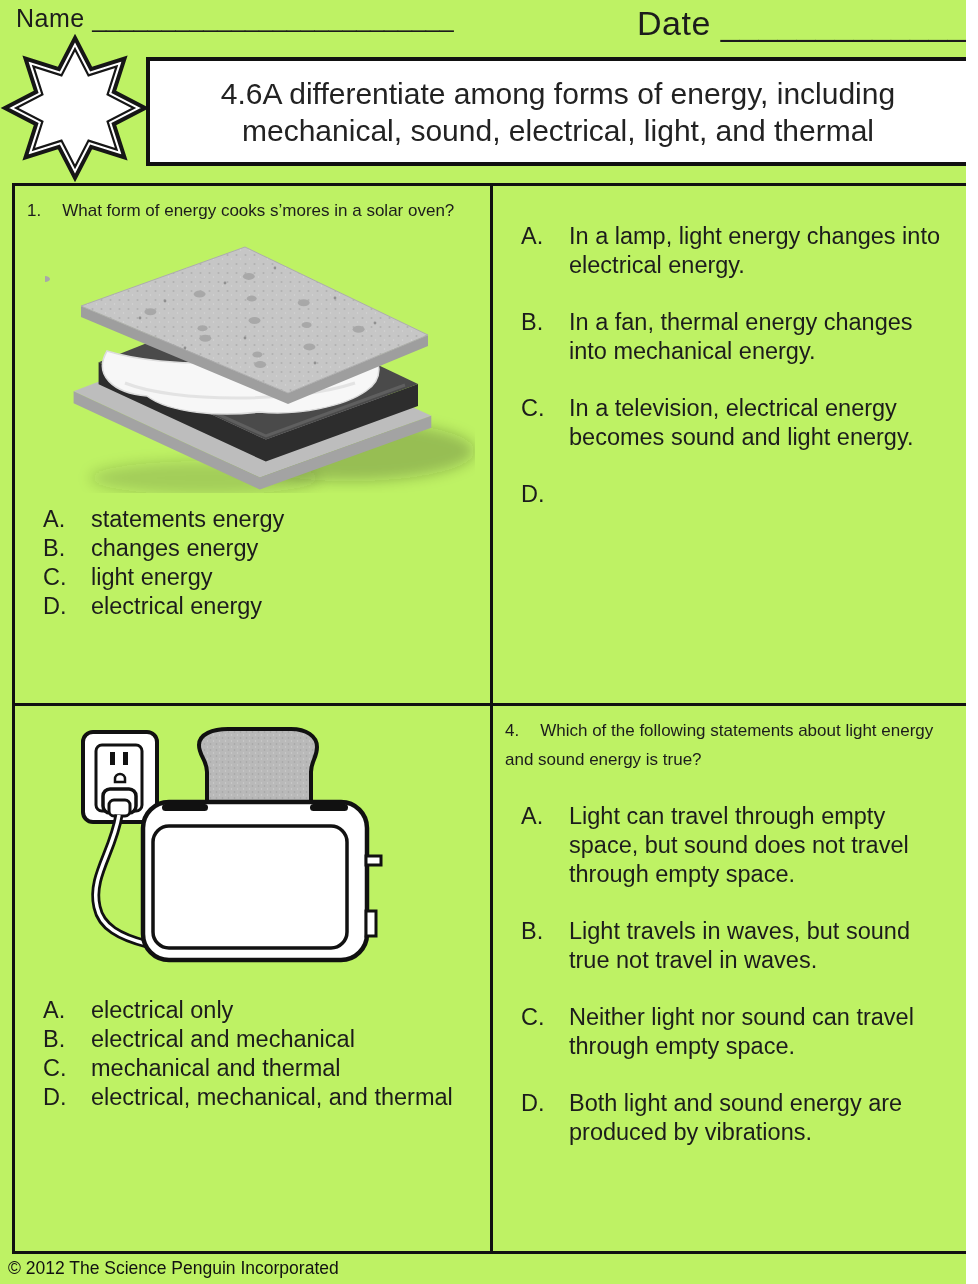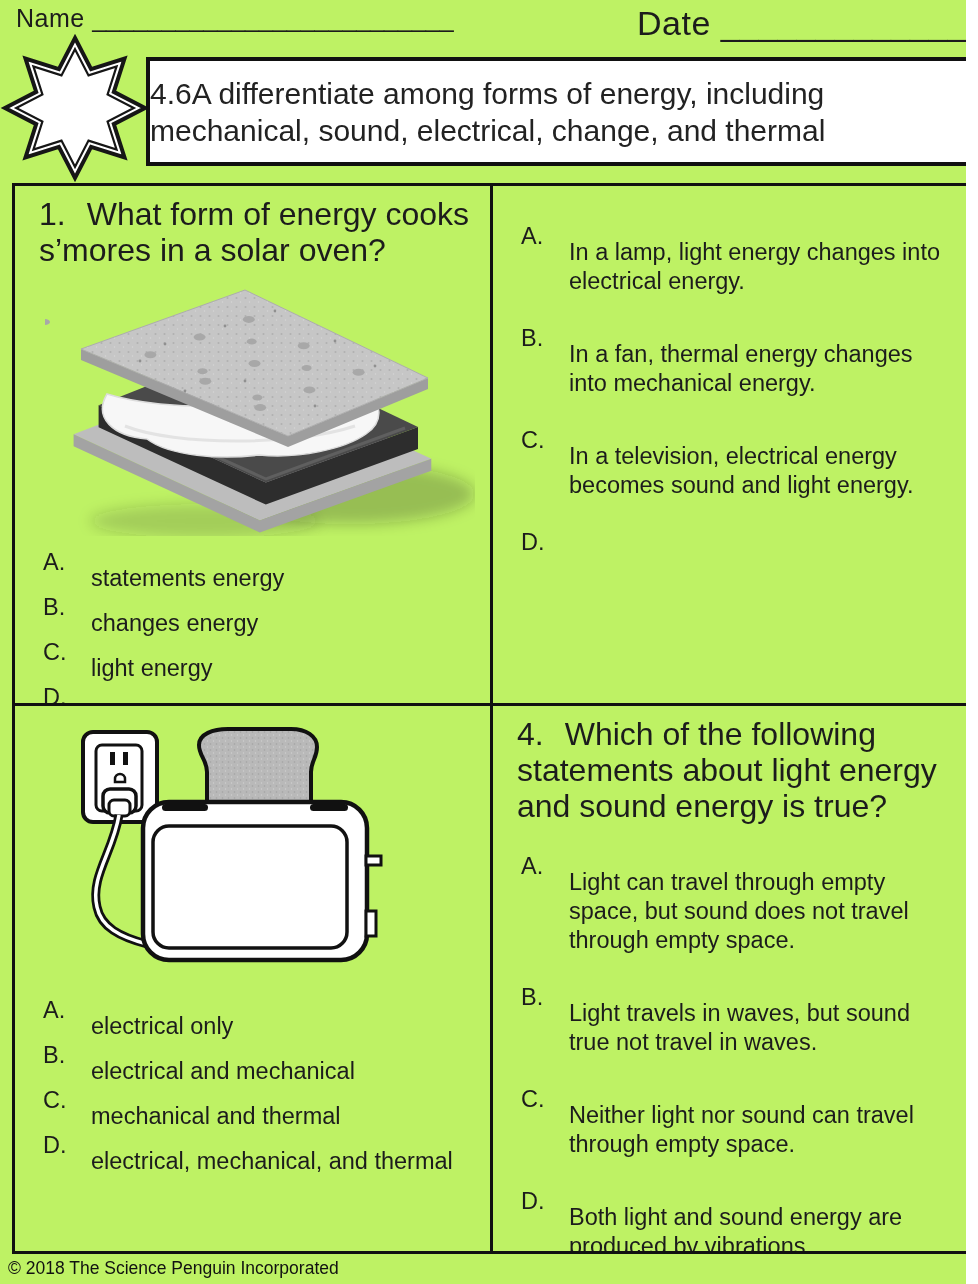--- a/index.html
+++ b/index.html
@@ -11,39 +11,39 @@
   
   .name-line { position:absolute; top:4px; left:16px; font-size:25px; letter-spacing:.5px; white-space:nowrap; }
   .date-line { position:absolute; top:4px; left:637px; font-size:34px; letter-spacing:.5px; white-space:nowrap; }
   .blank { letter-spacing:0; }
   
   .star-badge { position:absolute; left:0px; top:33px; width:150px; height:150px; }
   
   .title-box {
     position:absolute; left:146px; top:57px; width:824px; height:109px;
     border:4px solid #111; background:#fff;
-    display:flex; flex-direction:column; align-items:flex-start; justify-content:center;
+    display:flex; flex-direction:column; align-items:center; justify-content:center;
     font-size:30px; line-height:37px; text-align:center; color:#222;
   }
   
   .qtable {
     position:absolute; left:12px; top:183px; width:960px; height:1071px;
     border:3px solid #111;
     display:grid; grid-template-columns:478px 1fr; grid-template-rows:520px 1fr;
   }
   .cell { padding:8px 14px 8px 8px; overflow:hidden; }
   .cell.c1 { border-right:3px solid #111; border-bottom:3px solid #111; }
   .cell.c2 { border-bottom:3px solid #111; }
   .cell.c3 { border-right:3px solid #111; }
-  .question { margin:2px 0 0 16px; font-size:32px; line-height:36px; }
+  .question { margin:2px 0 0 4px; font-size:17px; line-height:29px; }
   .qnum { margin-right:21px; }
   .choices { margin-left:20px; margin-top:10px; }
   .choice { display:flex; font-size:23.5px; line-height:29px; }
   .choice .letter { flex:0 0 48px; }
-  .choice .ctext { flex:1;margin-top:16px; }
+  .choice .ctext { flex:1; }
   .choices.spaced { margin-top:28px; }
   .choices.spaced .choice + .choice { margin-top:28px; }
   .smore-wrap { margin:18px 0 4px 22px; width:430px; height:250px; }
   .toaster-wrap { margin:10px 0 0 52px; width:370px; height:240px; }
   .choices.after-img { margin-top:12px; }
   .choices.after-toaster { margin-top:32px; }
   
   .footer { position:absolute; left:8px; top:1258px; font-size:17.5px; color:#111; }
   svg { display:block; }
 </style>
@@ -63,21 +63,21 @@
 
   <div class="star-badge">
     <svg width="150" height="150" viewBox="0 0 150 150" aria-hidden="true">
       <polygon id="star8" points="75,5 91.1,36.2 124.5,25.5 113.8,58.9 145,75 113.8,91.1 124.5,124.5 91.1,113.8 75,145 58.9,113.8 25.5,124.5 36.2,91.1 5,75 36.2,58.9 25.5,25.5 58.9,36.2" fill="#ffffff" stroke="#161616" stroke-width="4" stroke-linejoin="miter"></polygon>
       <polygon points="75,5 91.1,36.2 124.5,25.5 113.8,58.9 145,75 113.8,91.1 124.5,124.5 91.1,113.8 75,145 58.9,113.8 25.5,124.5 36.2,91.1 5,75 36.2,58.9 25.5,25.5 58.9,36.2" transform="translate(75,75) scale(0.84) translate(-75,-75)" fill="none" stroke="#161616" stroke-width="2.6" stroke-linejoin="miter"></polygon>
     </svg>
   </div>
 
   <div class="title-box">
     <div>4.6A differentiate among forms of energy, including</div>
-    <div>mechanical, sound, electrical, change, and thermal</div>
+    <div>mechanical, sound, electrical, light, and thermal</div>
   </div>
 
   <div class="qtable">
 
     <div class="cell c1">
       <p class="question">
         <span class="qnum">1.</span><span>What form of energy cooks s’mores in a solar oven?</span>
       </p>
       <div class="smore-wrap">
         <svg width="430" height="250" viewBox="0 0 430 250" aria-hidden="true">
@@ -249,15 +249,15 @@
         </div>
         <div class="choice">
           <span class="letter">D.</span>
           <span class="ctext">Both light and sound energy are produced by vibrations.</span>
         </div>
       </div>
     </div>
 
   </div>
 
-  <div class="footer">© 2018 The Science Penguin Incorporated</div>
+  <div class="footer">© 2012 The Science Penguin Incorporated</div>
 
 </div>
 
 </body></html>

